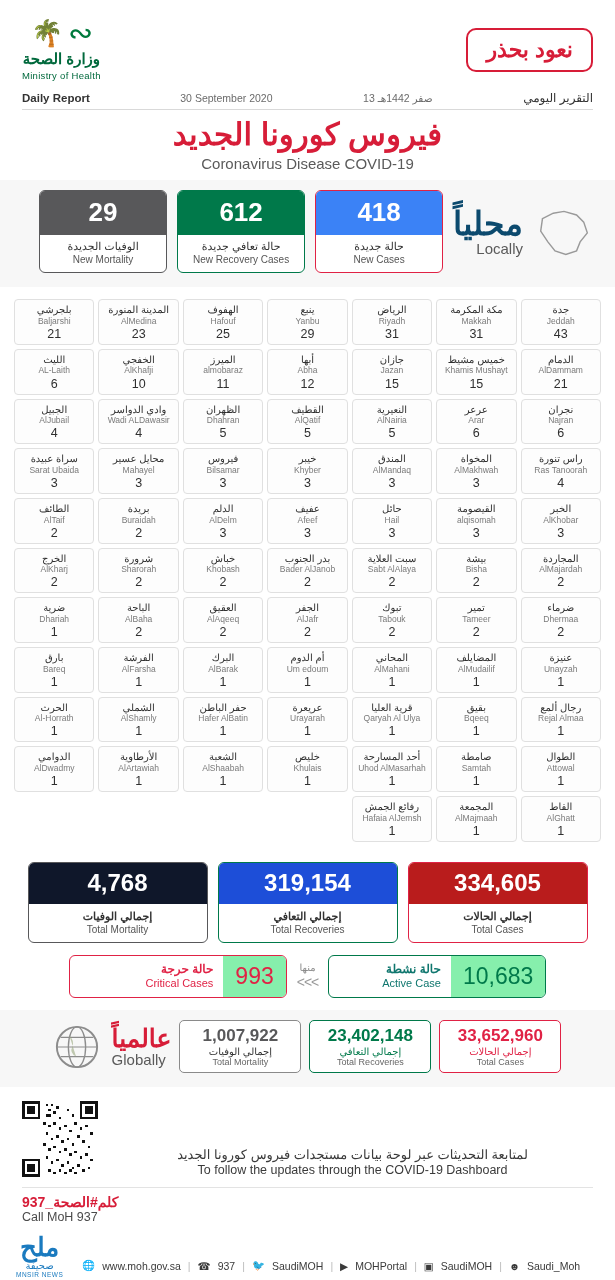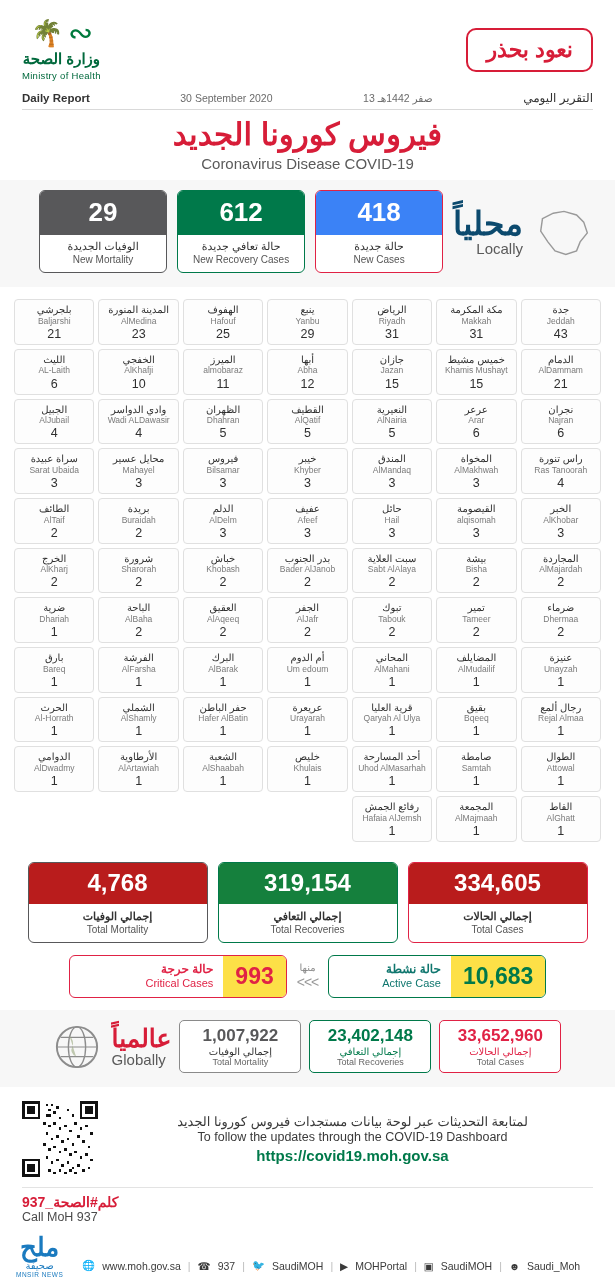--- a/index.html
+++ b/index.html
@@ -82,27 +82,27 @@
   .cell .en { font-size: 8.5px; color: #7a7a7a; line-height: 1.2; }
   .cell .v { font-size: 12.5px; color: #2f2f2f; margin-top: 1px; }
 
   
   .totals { display: flex; flex-direction: row-reverse; justify-content: center; gap: 10px; padding: 14px 18px 4px 18px; }
   .tbox { width: 180px; border-radius: 6px; overflow: hidden; text-align: center; border: 1px solid #ccc; background: #fff; }
   .tbox .num { font-size: 24px; font-weight: bold; color: #fff; padding: 6px 0 7px; }
   .tbox .lab { font-size: 11px; padding: 5px 0 6px; line-height: 1.3; }
   .tbox .lab .ar { display: block; font-weight: bold; }
   .tbox .lab .en { display: block; font-size: 10px; color: #555; }
-  .t-gray .num { background: #b91c1c; } .t-gray { border-color: #58585a; }
-  .t-green .num { background: #15803d; } .t-green { border-color: #00794a; }
+  .t-gray .num { background: #0f172a; } .t-gray { border-color: #58585a; }
+  .t-green .num { background: #1d4ed8; } .t-green { border-color: #00794a; }
   .t-red .num { background: #b91c1c; } .t-red { border-color: #e02245; }
 
   .subtotals { display: flex; flex-direction: row-reverse; align-items: center; justify-content: center; gap: 10px; padding: 8px 18px 12px 18px; }
   .pill { display: flex; flex-direction: row-reverse; align-items: stretch; border: 1px solid #00794a; border-radius: 6px; overflow: hidden; width: 218px; }
-  .pill .pv { font-size: 23px; font-weight: bold; padding: 7px 12px; color: #00794a; background: #fde047; text-align: center; }
+  .pill .pv { font-size: 23px; font-weight: normal; padding: 7px 12px; color: #00794a; background: #86efac; text-align: center; }
   .pill .pl { font-size: 12px; line-height: 1.25; padding: 6px 10px; text-align: right; flex: 1; }
   .pill .pl .ar { display: block; font-weight: bold; }
   .pill .pl .en { display: block; font-size: 11px; }
   .pill-red { border-color: #e02245; }
   .pill-red .pv { color: #e02245; }
   .pill-red .pl, .pill-red .pv { color: #e02245; }
   .pill-green .pl { color: #0f766e; }
   .minha { text-align: center; font-size: 10px; color: #8a8a8a; line-height: 1.2; }
   .minha .ch { font-size: 14px; color: #9a9a9a; letter-spacing: -1px; }
 
@@ -114,21 +114,21 @@
   .globe { width: 46px; height: 46px; margin-right: 4px; }
   .gbox { width: 122px; border: 1px solid #ccc; border-radius: 5px; text-align: center; background: #fff; padding: 5px 2px; }
   .gbox .num { font-size: 17px; font-weight: bold; }
   .gbox .ar { font-size: 10px; display: block; }
   .gbox .en { font-size: 9px; display: block; color: #666; }
   .g-gray .num { color: #58585a; } .g-gray { border-color: #8a8a8a; }
   .g-green .num, .g-green .ar { color: #00794a; } .g-green { border-color: #00794a; }
   .g-red .num, .g-red .ar { color: #e02245; } .g-red { border-color: #e02245; }
 
   
-  .dash { display: flex; align-items: center; gap: 14px; padding: 14px 22px 10px 22px; }
+  .dash { display: flex; align-items: flex-end; gap: 14px; padding: 14px 22px 10px 22px; }
   .qr { width: 76px; height: 76px; flex: 0 0 76px; }
   .dashtext { flex: 1; text-align: center; }
   .dashtext .ar { font-size: 13px; color: #3a3a3a; }
   .dashtext .en { font-size: 12.5px; color: #3a3a3a; margin-top: 1px; }
   .dashtext .url { font-size: 15px; color: #00794a; font-weight: bold; margin-top: 3px; }
 
   .calls { text-align: left; padding: 6px 0 8px 0; border-top: 1px solid #e3e3e3; margin: 0 22px; }
   .calls .ar { font-size: 14px; color: #d71d38; font-weight: bold; }
   .calls .en { font-size: 12.5px; color: #4a4a4a; }
 
@@ -719,21 +719,20 @@
         <rect x="12" y="27" width="1" height="1"></rect>
           <rect x="14" y="26" width="1" height="1"></rect>
           <rect x="16" y="27" width="1" height="1"></rect>
         <rect x="18" y="26" width="1" height="1"></rect>
           <rect x="20" y="27" width="1" height="1"></rect>
       </g>
     </svg>
     <div class="dashtext">
       <div class="ar">لمتابعة التحديثات عبر لوحة بيانات مستجدات فيروس كورونا الجديد</div>
       <div class="en">To follow the updates through the COVID-19 Dashboard</div>
-      <div class="url">https://covid19.moh.gov.sa</div>
     </div>
   </div>
 
   <div class="calls">
     <div class="ar">كلم#الصحة_937</div>
     <div class="en">Call MoH 937</div>
   </div>
 
   <div class="footer">
     <div class="news">

